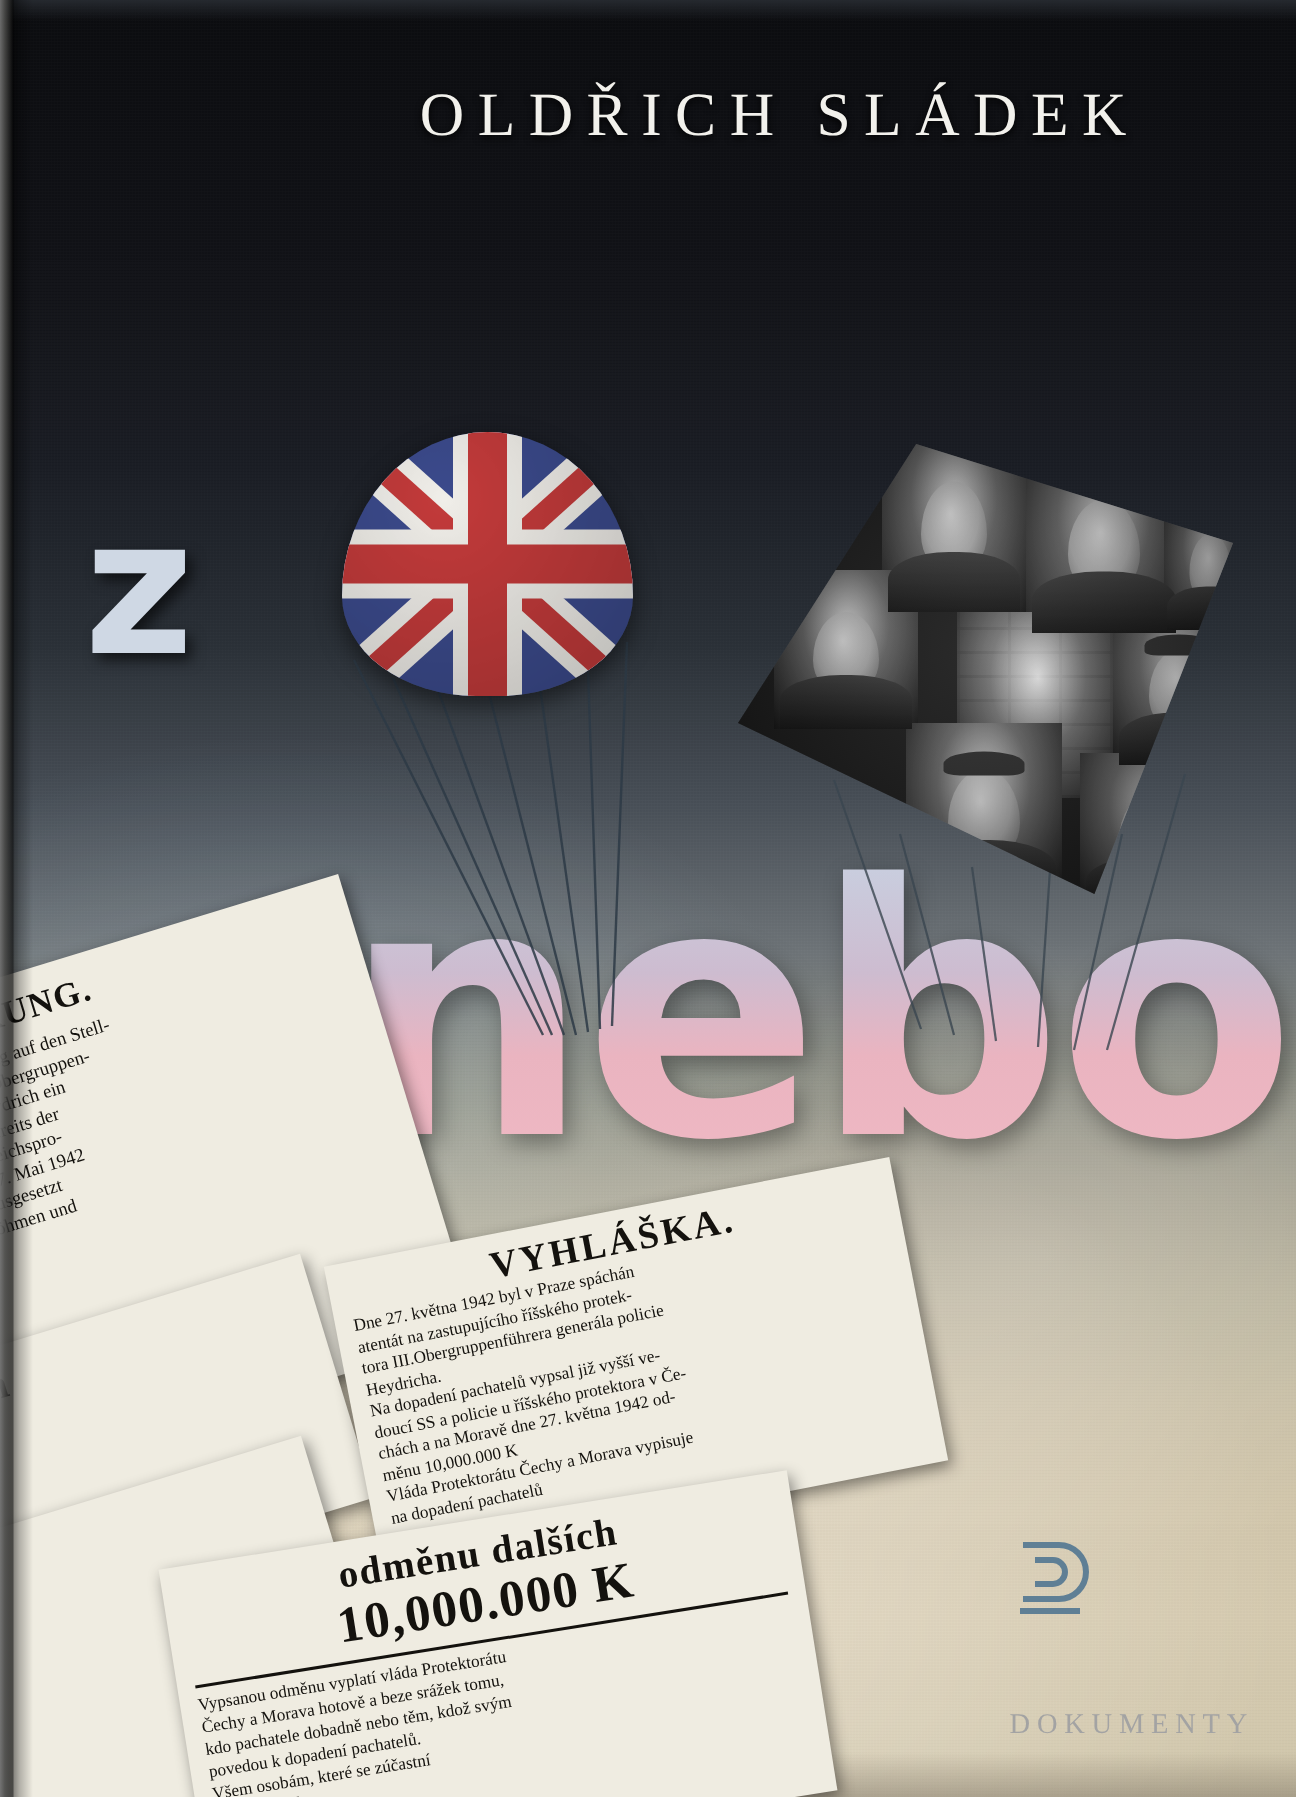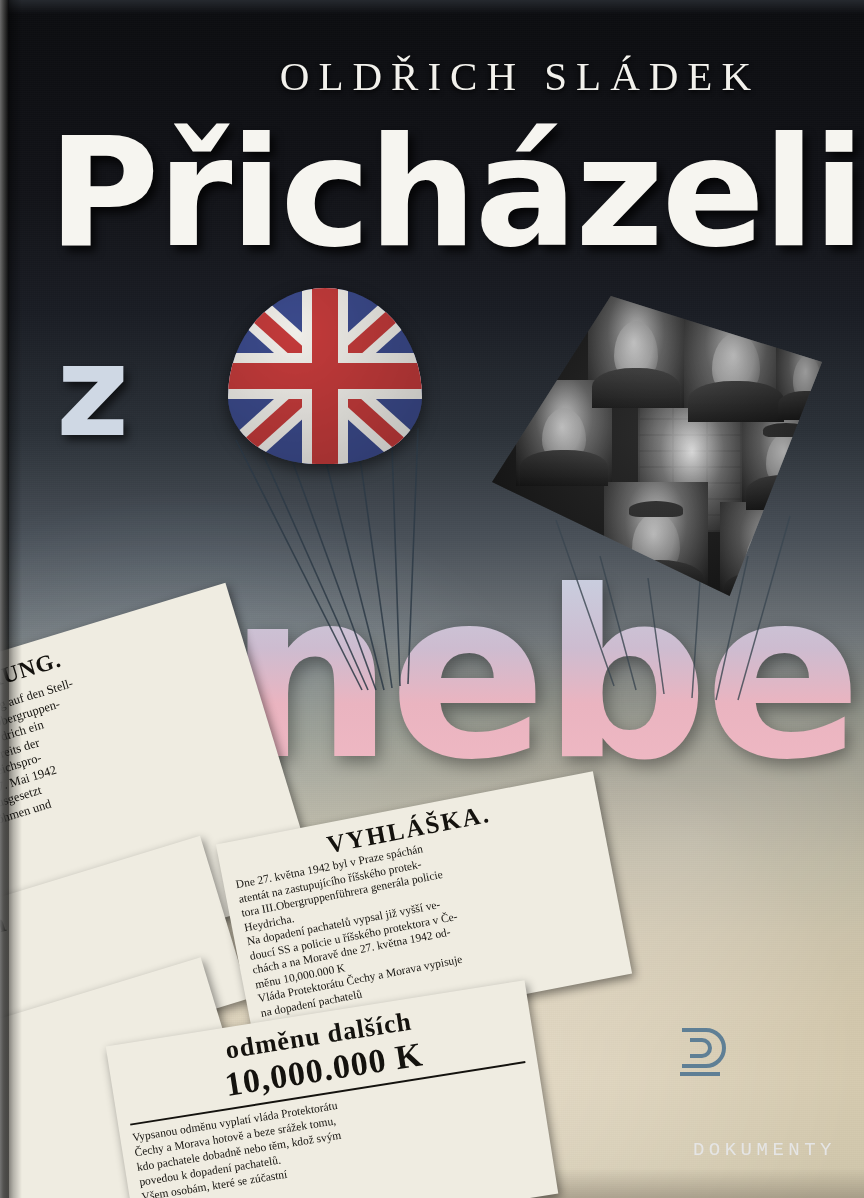--- a/index.html
+++ b/index.html
@@ -308,43 +308,42 @@
 
   
   .pub-logo {
     position: absolute;
     right: 132px; bottom: 118px;
     width: 60px; height: 56px;
   }
   .publisher {
     position: absolute;
     right: 28px; bottom: 34px;
-    color: #e5e5e5;
-    font-family: Liberation Mono, monospace;
+    color: #a3a3a3;
+    font-family: Liberation Serif, serif;
     font-size: 19px;
     letter-spacing: 4.5px;
     line-height: 28px;
   }
 </style>
 </head>
 <body>
 
 <div id="cover">
 
   <div class="bg-base"></div>
   <div class="bg-tint"></div>
   <div class="bg-grain"></div>
   <div class="top-edge"></div>
   <div class="bottom-edge"></div>
 
   <div class="author">OLDŘICH SLÁDEK</div>
 
-  <div class="title-main">Přicházeli</div>
   <div class="title-z">z</div>
-  <div class="title-nebe">nebe</div>
+  <div class="title-nebe">nebo</div>
 
   <svg class="lines" viewBox="0 0 864 1198">
     <g stroke="#2d3a46" stroke-width="1.6" fill="none" opacity="0.85">
       <path d="M236 440 L362 690"></path>
       <path d="M262 452 L368 690"></path>
       <path d="M292 460 L376 690"></path>
       <path d="M326 462 L384 690"></path>
       <path d="M360 458 L392 688"></path>
       <path d="M392 446 L400 686"></path>
       <path d="M418 428 L408 684"></path>

